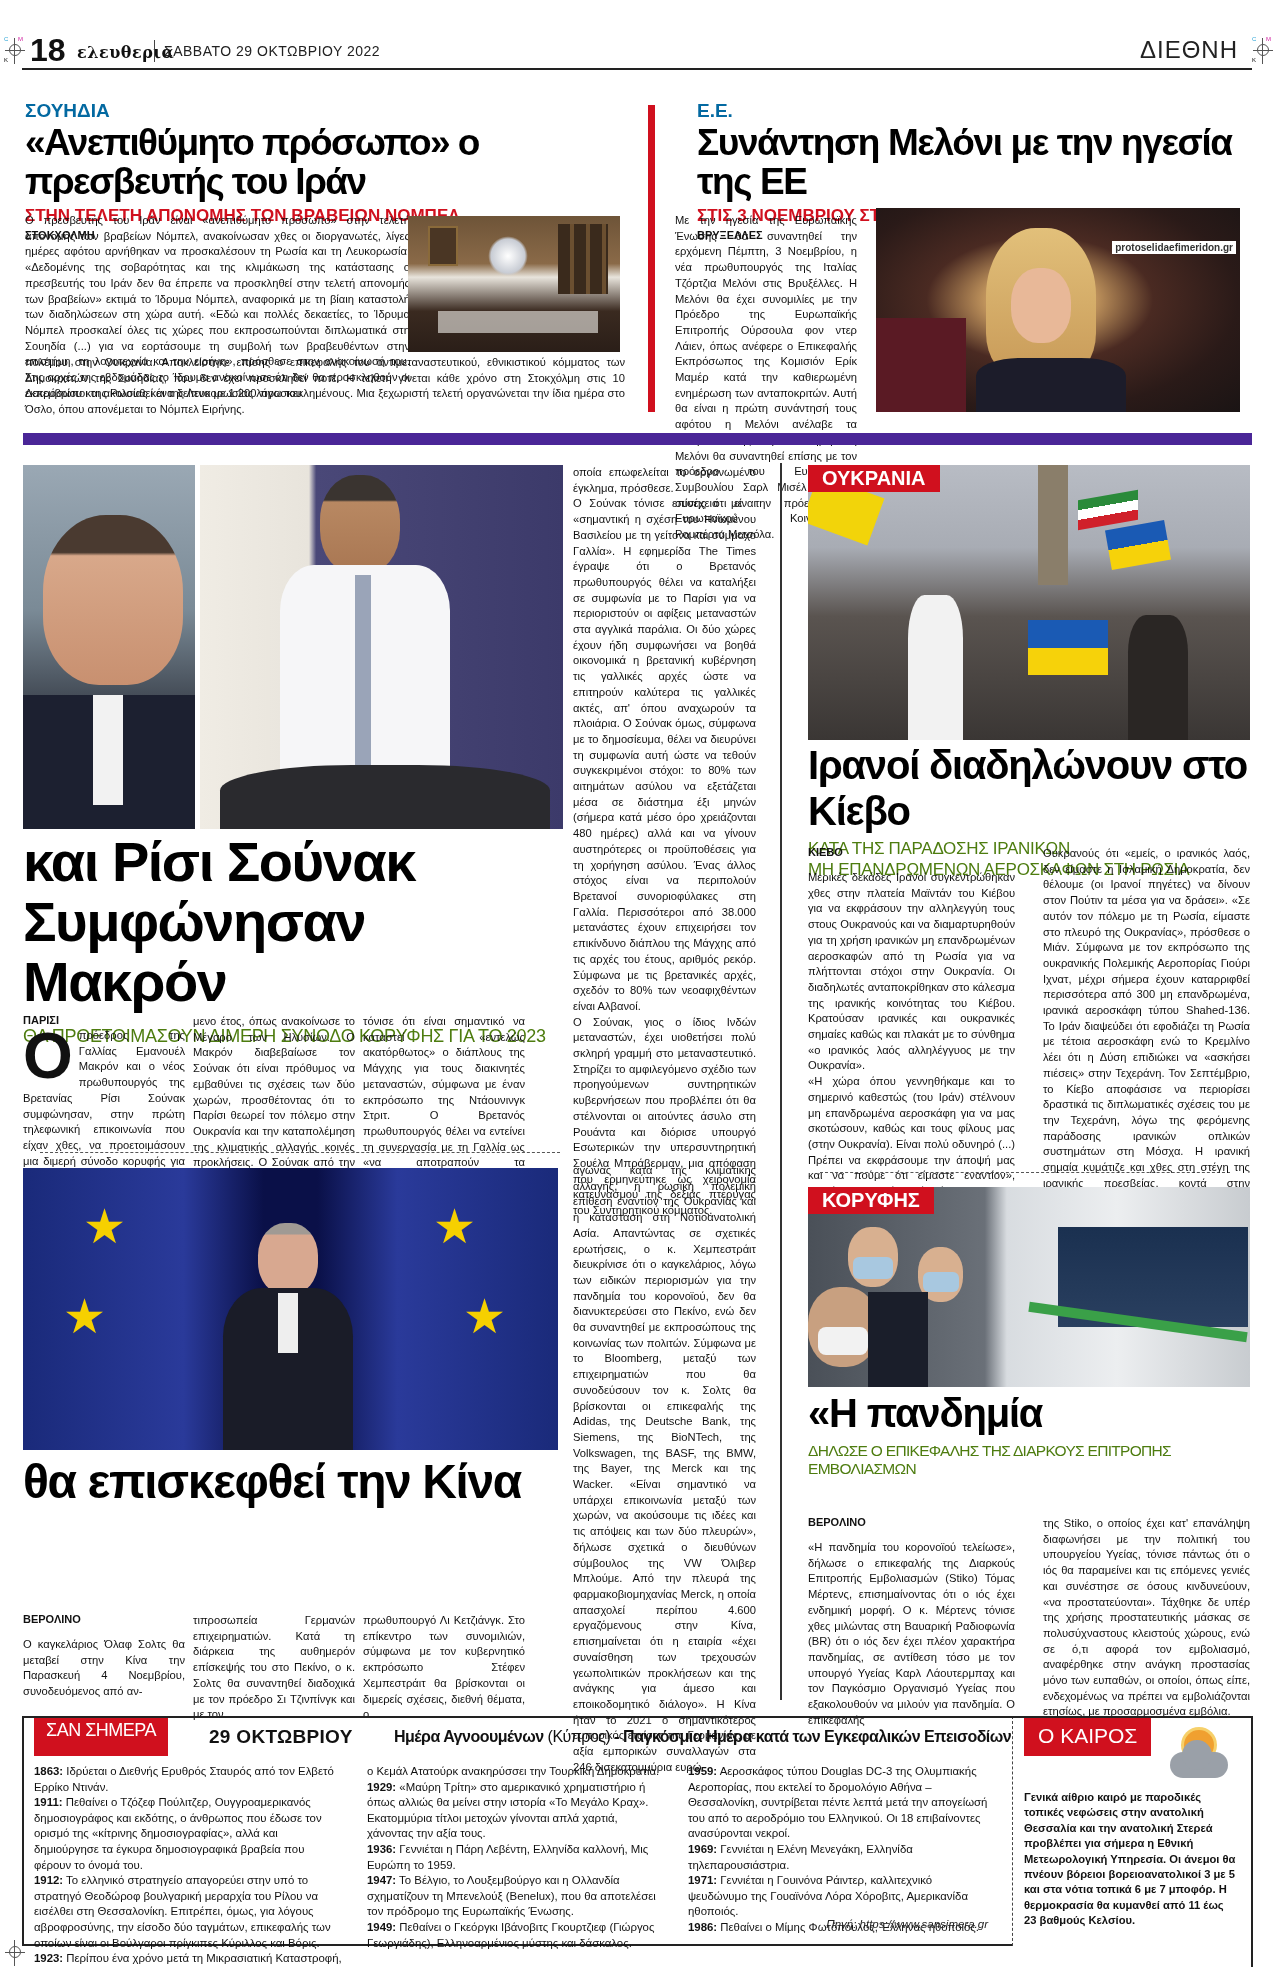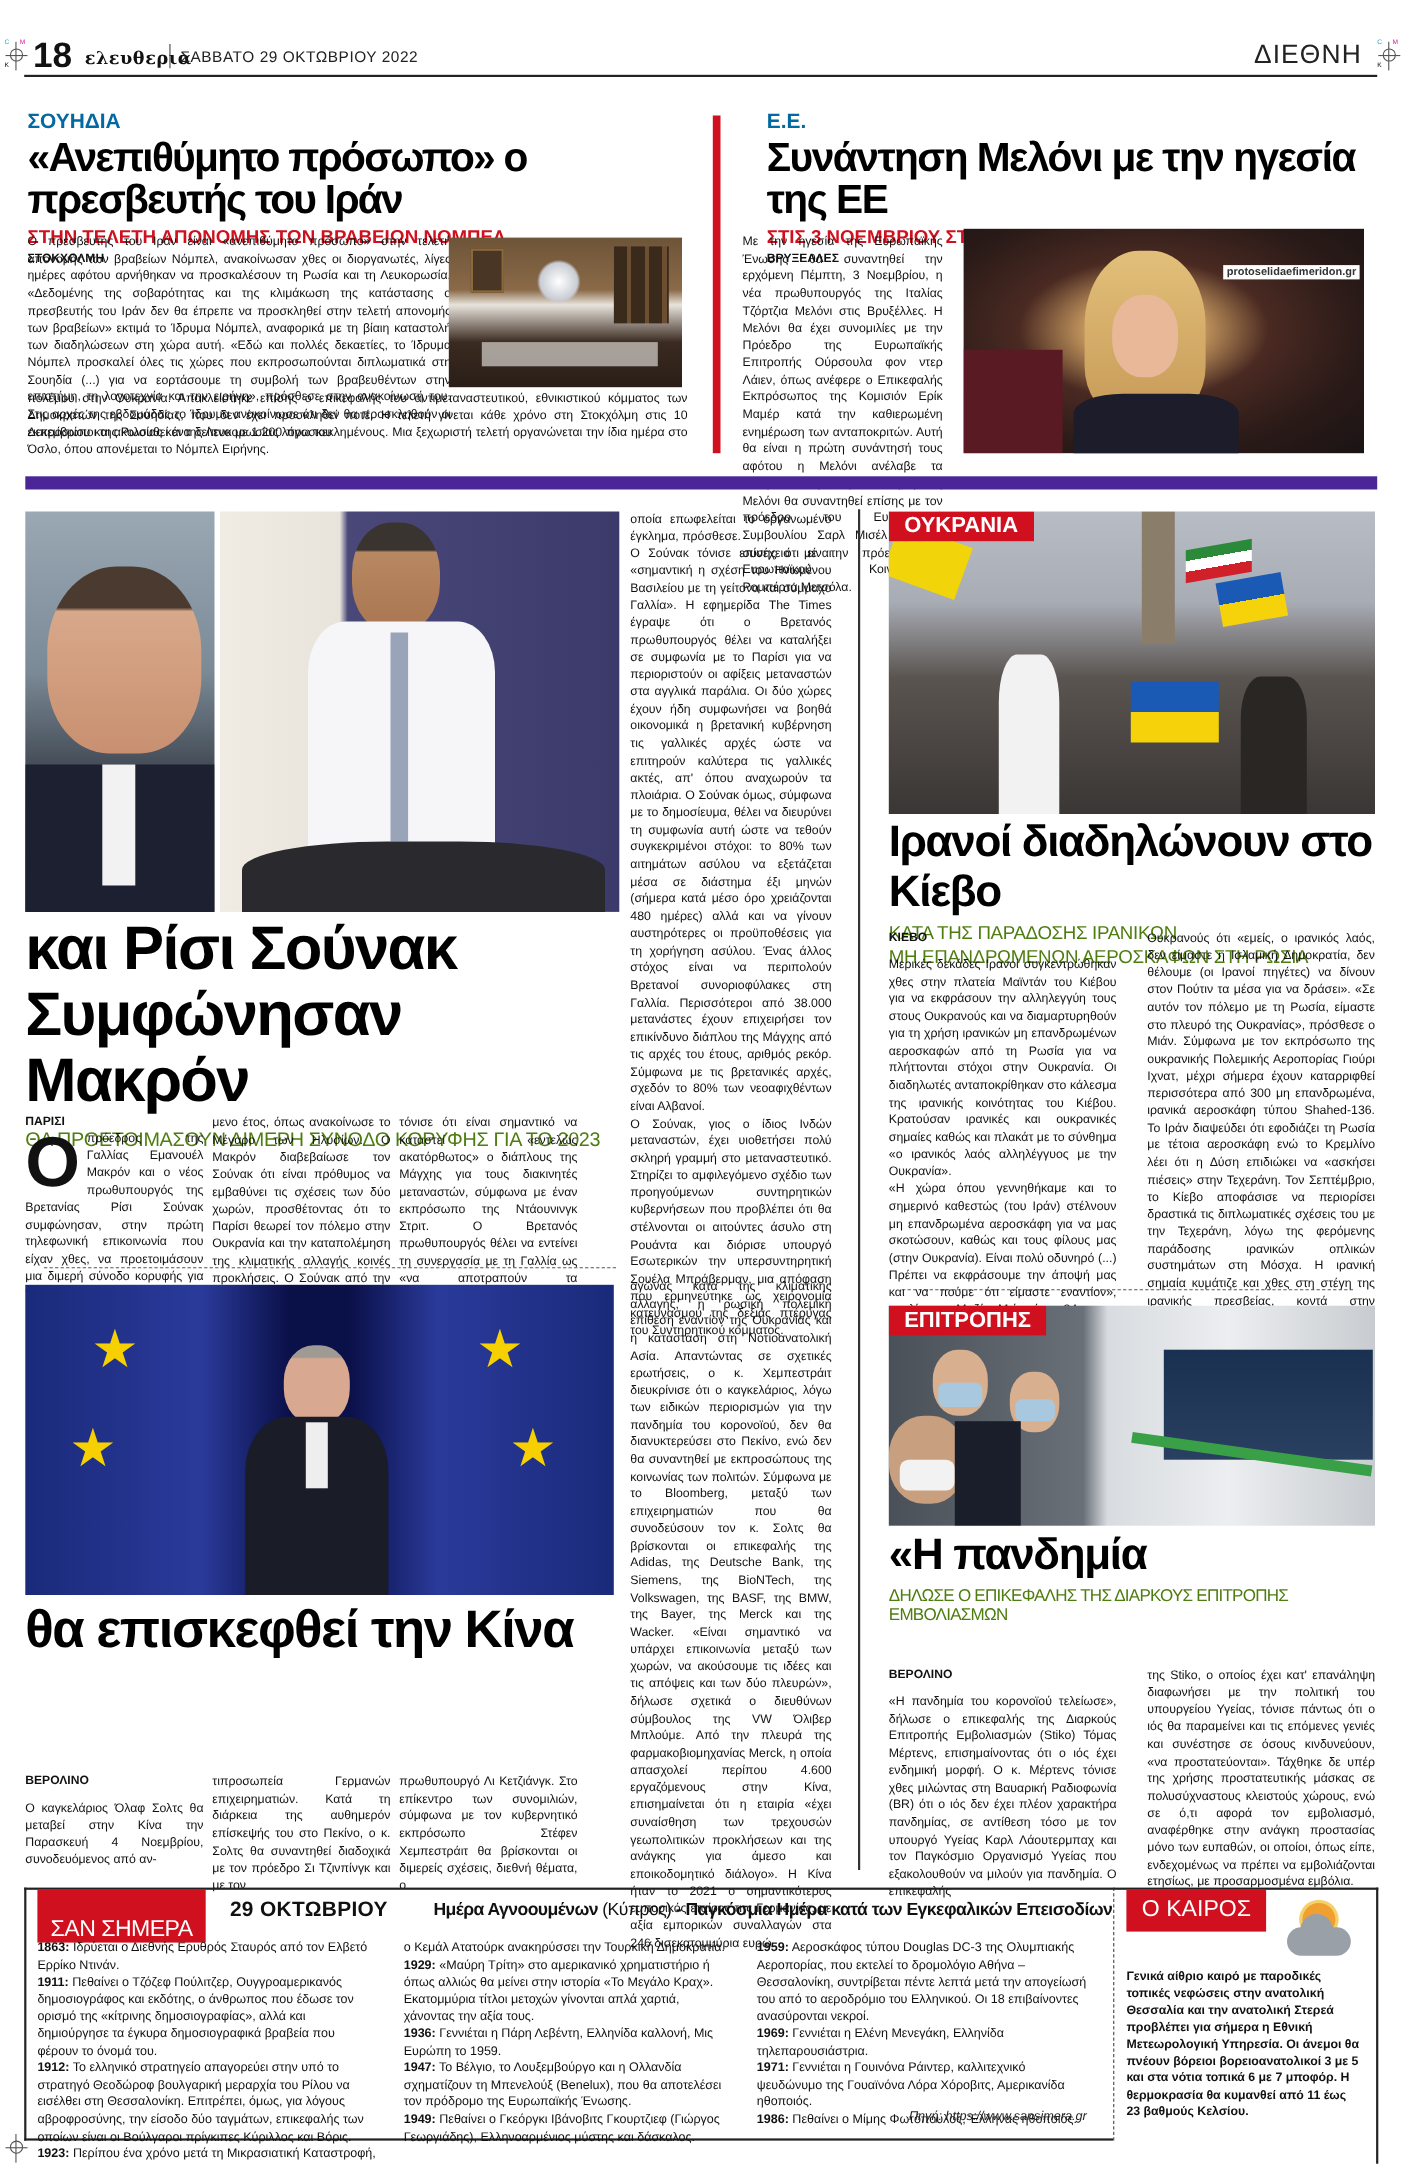--- a/index.html
+++ b/index.html
@@ -170,32 +170,32 @@
 <div class="photo" style="left:808px;top:1187px;width:442px;height:200px;background:linear-gradient(90deg,#4a5058 0%,#6a7078 40%,#d8dce0 45%,#eceef0 70%,#c8ccd0 100%);">
   <div style="position:absolute;left:250px;top:40px;width:190px;height:100px;background:linear-gradient(180deg,#1a3050,#2a4060);"></div>
   <div style="position:absolute;left:220px;top:130px;width:220px;height:10px;background:#3aa048;transform:rotate(8deg);"></div>
   <div style="position:absolute;left:40px;top:40px;width:50px;height:60px;border-radius:45%;background:#d8b090;"></div>
   <div style="position:absolute;left:45px;top:70px;width:40px;height:22px;background:#a8c8e0;border-radius:6px;"></div>
   <div style="position:absolute;left:110px;top:60px;width:45px;height:55px;border-radius:45%;background:#d8b090;"></div>
   <div style="position:absolute;left:115px;top:85px;width:36px;height:20px;background:#a8c8e0;border-radius:6px;"></div>
   <div style="position:absolute;left:0;top:100px;width:70px;height:80px;border-radius:45%;background:#c8a080;"></div>
   <div style="position:absolute;left:10px;top:140px;width:50px;height:28px;background:#f2f2f2;border-radius:8px;"></div>
   <div style="position:absolute;left:60px;top:105px;width:60px;height:95px;background:#1a1e2a;"></div>
-  <div class="tag">ΕΠΙΤΡΟΠΗΣ</div>
+  <div class="tag">ΚΟΡΥΦΗΣ</div>
 </div>
 <div class="abs" style="left:808px;top:1390px;width:445px;">
   <div class="headline" style="font-size:40px;line-height:46px;letter-spacing:-1.2px;">«Η πανδημία</div>
   <div class="deck" style="margin-top:6px;font-size:15.5px;letter-spacing:-0.7px;">ΔΗΛΩΣΕ Ο ΕΠΙΚΕΦΑΛΗΣ ΤΗΣ ΔΙΑΡΚΟΥΣ ΕΠΙΤΡΟΠΗΣ ΕΜΒΟΛΙΑΣΜΩΝ</div>
 </div>
 <div class="abs dateline" style="left:808px;top:1516px;">ΒΕΡΟΛΙΝΟ</div>
 <div class="abs body" style="left:808px;top:1540px;width:207px;">«Η πανδημία του κορονοϊού τελείωσε», δήλωσε ο επικεφαλής της Διαρκούς Επιτροπής Εμβολιασμών (Stiko) Τόμας Μέρτενς, επισημαίνοντας ότι ο ιός έχει ενδημική μορφή. Ο κ. Μέρτενς τόνισε χθες μιλώντας στη Βαυαρική Ραδιοφωνία (BR) ότι ο ιός δεν έχει πλέον χαρακτήρα πανδημίας, σε αντίθεση τόσο με τον υπουργό Υγείας Καρλ Λάουτερμπαχ και τον Παγκόσμιο Οργανισμό Υγείας που εξακολουθούν να μιλούν για πανδημία. Ο επικεφαλής</div>
 <div class="abs body" style="left:1043px;top:1516px;width:207px;">της Stiko, ο οποίος έχει κατ' επανάληψη διαφωνήσει με την πολιτική του υπουργείου Υγείας, τόνισε πάντως ότι ο ιός θα παραμείνει και τις επόμενες γενιές και συνέστησε σε όσους κινδυνεύουν, «να προστατεύονται». Τάχθηκε δε υπέρ της χρήσης προστατευτικής μάσκας σε πολυσύχναστους κλειστούς χώρους, ενώ σε ό,τι αφορά τον εμβολιασμό, αναφέρθηκε στην ανάγκη προστασίας μόνο των ευπαθών, οι οποίοι, όπως είπε, ενδεχομένως να πρέπει να εμβολιάζονται ετησίως, με προσαρμοσμένα εμβόλια.</div>
 
 <div class="abs" style="left:22px;top:1716px;width:990px;height:230px;border:2px solid #222;border-right:none;">
-  <div style="position:absolute;left:10px;top:0;height:38px;background:#d0101e;color:#fff;font-size:21px;padding:24px 12px;letter-spacing:-0.5px;">ΣΑΝ ΣΗΜΕΡΑ</div>
+  <div style="position:absolute;left:10px;top:0;height:38px;background:#d0101e;color:#fff;font-size:18px;padding:2px 12px;letter-spacing:-0.5px;">ΣΑΝ ΣΗΜΕΡΑ</div>
   <div style="position:absolute;left:185px;top:8px;font-size:19px;font-weight:bold;letter-spacing:0.3px;">29 ΟΚΤΩΒΡΙΟΥ</div>
   <div style="position:absolute;left:370px;top:10px;font-size:16px;letter-spacing:-0.5px;">
     <b>Ημέρα Αγνοουμένων</b>
     <span>(Κύπρος)</span>
     <b>- Παγκόσμια Ημέρα κατά των Εγκεφαλικών Επεισοδίων</b>
   </div>
   <div class="body" style="position:absolute;left:10px;top:46px;width:310px;text-align:left;font-size:11.4px;line-height:15.6px;">
     <div><span class="yr">1863:</span> <span>Ιδρύεται ο Διεθνής Ερυθρός Σταυρός από τον Ελβετό Ερρίκο Ντινάν.</span></div>
     <div><span class="yr">1911:</span> <span>Πεθαίνει ο Τζόζεφ Πούλιτζερ, Ουγγροαμερικανός δημοσιογράφος και εκδότης, ο άνθρωπος που έδωσε τον ορισμό της «κίτρινης δημοσιογραφίας», αλλά και δημιούργησε τα έγκυρα δημοσιογραφικά βραβεία που φέρουν το όνομά του.</span></div>
     <div><span class="yr">1912:</span> <span>Το ελληνικό στρατηγείο απαγορεύει στην υπό το στρατηγό Θεοδώροφ βουλγαρική μεραρχία του Ρίλου να εισέλθει στη Θεσσαλονίκη. Επιτρέπει, όμως, για λόγους αβροφροσύνης, την είσοδο δύο ταγμάτων, επικεφαλής των οποίων είναι οι Βούλγαροι πρίγκιπες Κύριλλος και Βόρις.</span></div>

